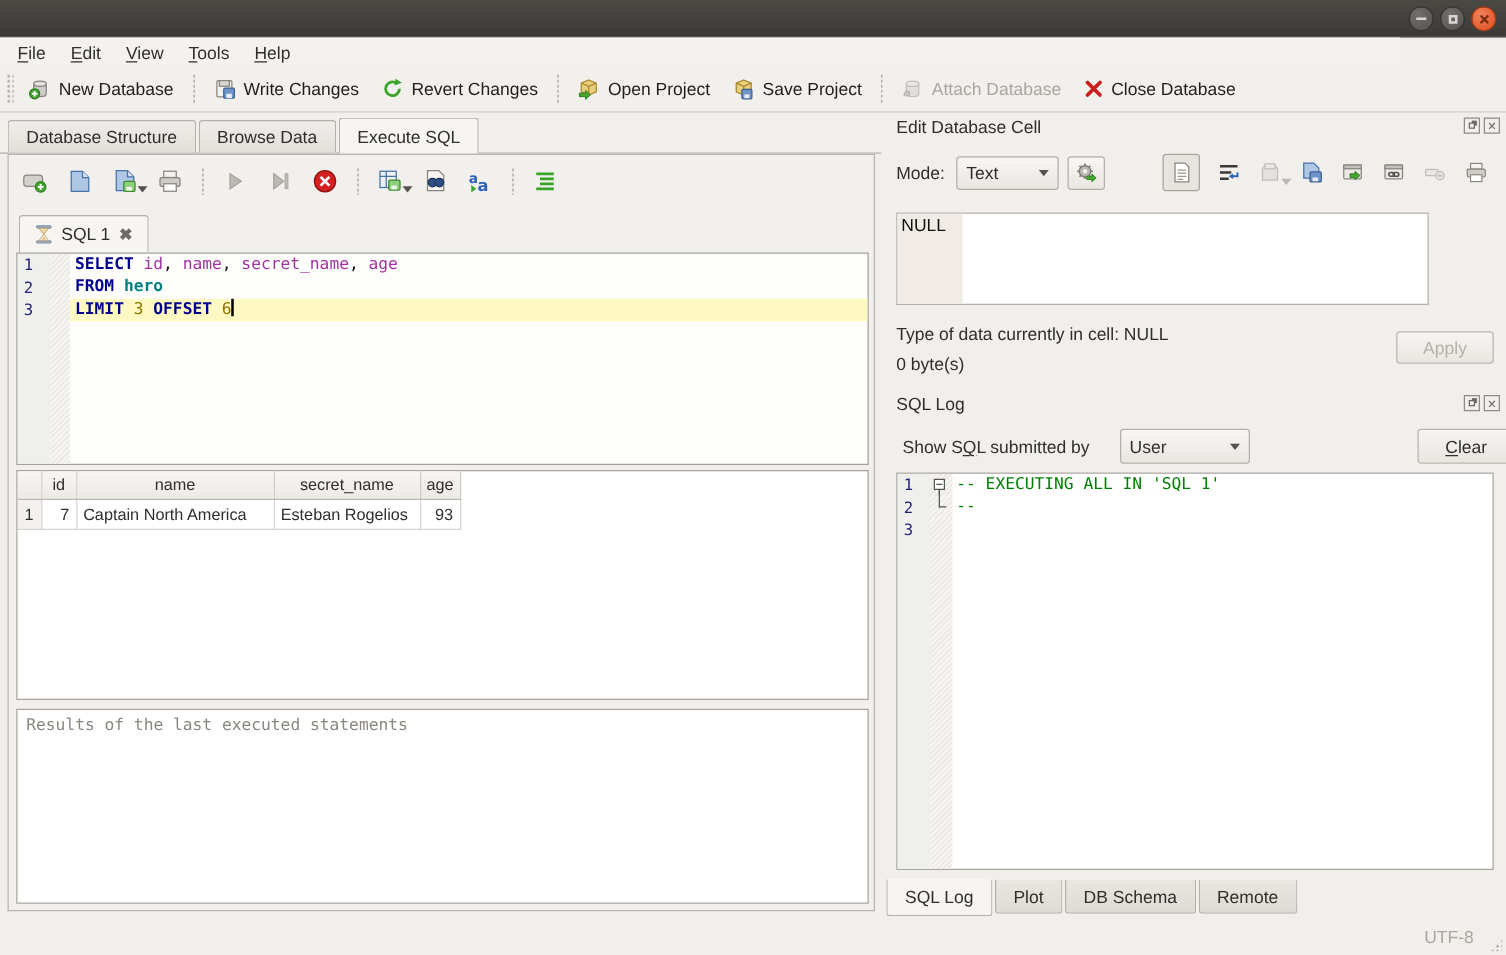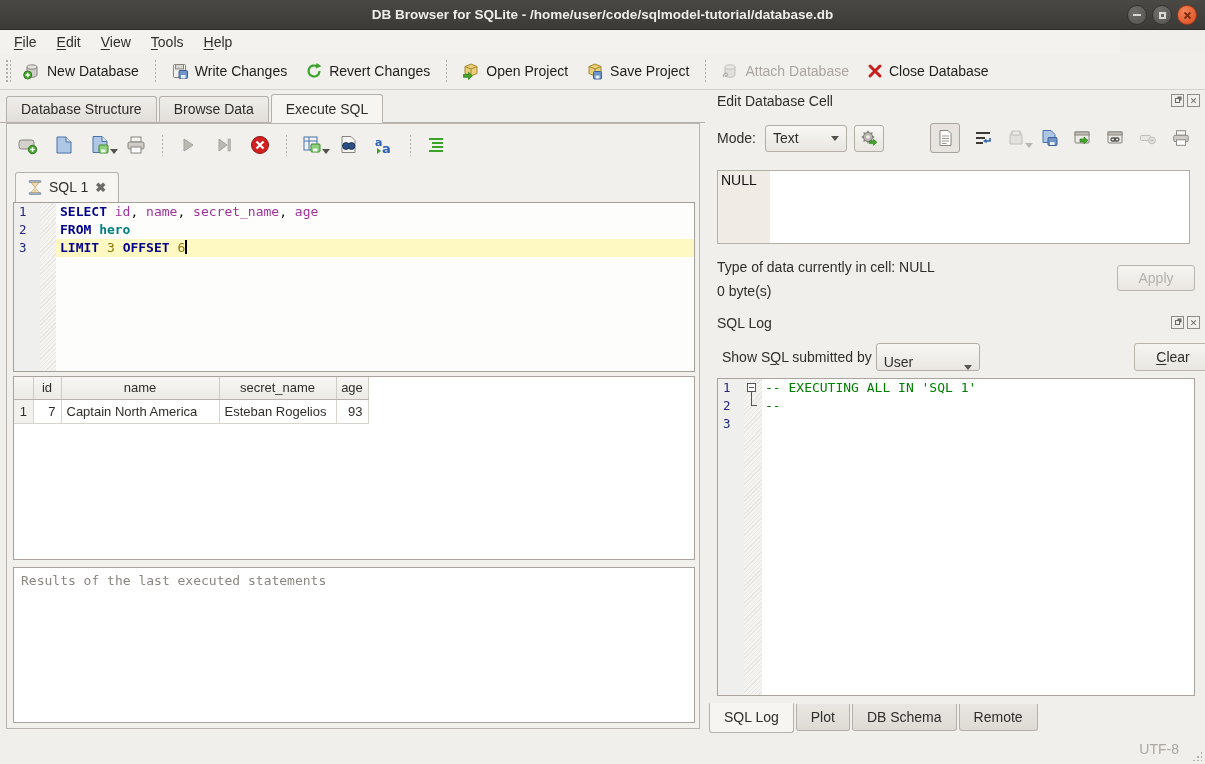--- a/index.html
+++ b/index.html
@@ -99,21 +99,21 @@
   .combo { height:27px; background:linear-gradient(#f8f7f4,#e9e6e1); border:1px solid #b3afa7; border-radius:3px;
     display:flex; align-items:center; justify-content:space-between; padding:0 7px; cursor:default; }
   .combo .ca { width:0; height:0; border-left:4px solid transparent; border-right:4px solid transparent; border-top:5px solid #55534e; }
   .sq-btn { width:30px; height:27px; margin-left:7px; background:linear-gradient(#f8f7f4,#e9e6e1);
     border:1px solid #b3afa7; border-radius:3px; display:flex; align-items:center; justify-content:center; }
   .cell-icons { position:absolute; right:8px; top:0; height:30px; display:flex; align-items:center; gap:13px; }
   .cicon { width:20px; height:20px; display:flex; align-items:center; justify-content:center; position:relative; }
   .cicon.pressed { width:30px; height:30px; border:1px solid #a8a49d; border-radius:3px; background:#e7e4df; }
   .dim { opacity:.45; }
 
-  .cell-editor { position:absolute; top:80px; left:12px; width:473px; height:74px; background:#fff; border:1px solid #b3afa7;text-decoration:underline; }
+  .cell-editor { position:absolute; top:80px; left:12px; width:426px; height:74px; background:#fff; border:1px solid #b3afa7;text-decoration:underline; }
   .null-strip { position:absolute; top:0; left:0; width:52px; height:72px; background:#f0ece5; padding:1px 0 0 3px; font-size:14px; color:#111; }
 
   .info-line { position:absolute; left:12px; font-size:14px; }
   .btn { background:linear-gradient(#f6f5f2,#e9e6e1); border:1px solid #b9b5ad; border-radius:3px;
     display:flex; align-items:center; justify-content:center; font-size:14px; cursor:default; }
   .btn.disabled { color:#b5b1aa; }
 
   .filter-row { position:absolute; top:252px; left:17px; right:6px; height:30px; display:flex; align-items:center; }
 
   .log-editor { position:absolute; top:288px; left:12px; width:478px; height:318px; background:#fff;
@@ -142,21 +142,20 @@
     clip-path:polygon(100% 0,100% 100%,0 100%); }
 
   svg { display:block; }
 </style>
 </head>
 <body>
 
 <div class="window">
 
   <div class="titlebar">
-    <span class="title">DB Browser for SQLite - /home/user/code/sqlmodel-tutorial/database.db</span>
     <div class="win-controls">
       <div class="wbtn">
           <span class="bar"></span>
         </div>
       <div class="wbtn">
           <span class="box"></span>
         </div>
       <div class="wbtn close">
         <svg width="9" height="9" viewBox="0 0 9 9">
             <path d="M1.5 1.5l6 6M7.5 1.5l-6 6" stroke="#7d2c0e" stroke-width="1.8"></path>
@@ -510,21 +509,21 @@
       <div class="dbtn">
           <span class="inner-sq"></span>
         </div>
       <div class="dbtn">
           <span>✕</span>
         </div>
     </div>
 
     <div class="filter-row">
       <span><span>Show S</span><span class="mn">Q</span><span>L submitted by</span></span>
-      <div class="combo" style="width:104px; margin-left:4px; height:28px;align-items:flex-end;">
+      <div class="combo" style="width:104px; margin-left:24px; height:28px;">
         <span>User</span>
         <span class="ca"></span>
       </div>
       <div class="btn" style="position:absolute; left:412px; width:78px; height:28px;">
         <span><span class="mn">C</span><span>lear</span></span>
       </div>
     </div>
 
     <div class="log-editor">
       <div class="log-line">

